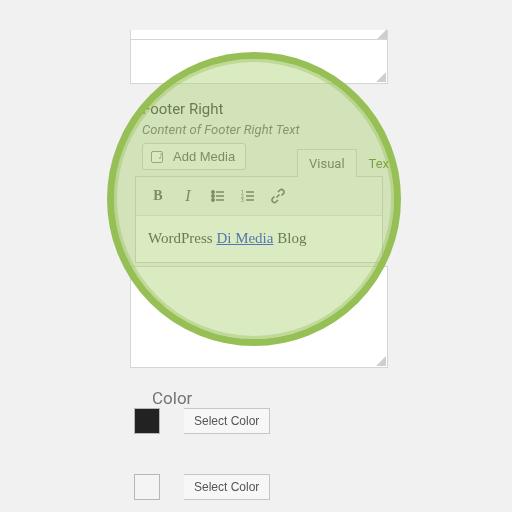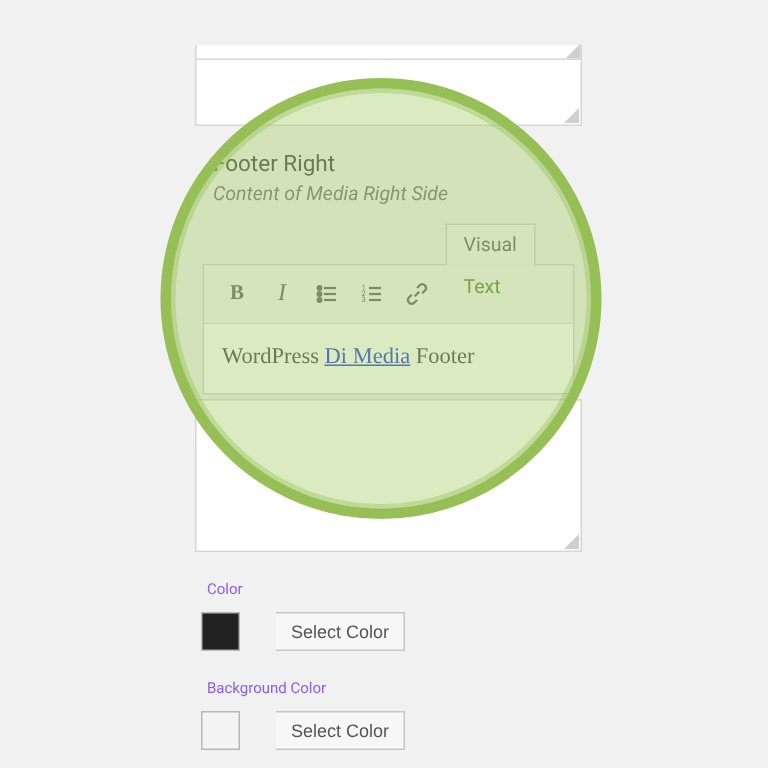--- a/index.html
+++ b/index.html
@@ -87,21 +87,20 @@
     content: "♪"; position: absolute; left: 7px; top: -1px;
     font-size: 11px; color: #888;
   }
 
   
   .tabs {
     position: absolute;
     left: 297px; top: 119px;
     display: flex;
     z-index: 41;
-    flex-direction: column;
   }
   .tab {
     font-size: 13px; color: #4d7c0f;
     padding: 6px 11px;
     border: 1px solid #d6d6d6;
     border-bottom: none;
     cursor: pointer;
     background: #f1f1f1;
   }
   .tab.active {
@@ -155,22 +154,22 @@
     background: #ffffff;
     border: 1px solid #d6d6d6;
   }
   .longbox .resize { position: absolute; right: 1px; bottom: 1px; width: 0; height: 0;
     border-style: solid; border-width: 0 0 10px 10px;
     border-color: transparent transparent #cfcfcf transparent; }
 
   
   .color-sec-title {
     position: absolute;
-    left: 138px;
-    font-size: 10px; color: #8b5cf6;
+    left: 152px;
+    font-size: 17px; color: #737373;
   }
   .color-row {
     position: absolute;
     left: 134px;
     display: flex;
     gap: 24px;
   }
   .swatch {
     width: 26px; height: 26px;
     border: 1px solid #b7b7b7;
@@ -192,22 +191,26 @@
 <div class="canvas">
 
 <div class="stub1">
       <div class="resize"></div>
     </div>
 <div class="stub2">
       <div class="resize"></div>
     </div>
 
 <div class="sec-title">Footer Right</div>
-<div class="sec-desc">Content of Media Right Side</div>
-
+<div class="sec-desc">Content of Footer Right Text</div>
+
+<button class="add-media">
+  <span class="media-icon"></span>
+  <span>Add Media</span>
+</button>
 
 <div class="tabs">
   <div class="tab active">Visual</div>
   <div class="tab">Text</div>
 </div>
 
 <div class="editor">
   <div class="toolbar">
     <div class="tbtn bold">B</div>
     <div class="tbtn italic">I</div>
@@ -233,35 +236,34 @@
     </div>
     <div class="tbtn">
       <svg viewBox="0 0 16 16">
         <path d="M6.5 9.5 L9.5 6.5"></path>
         <path d="M8 4 L10 2 a2.5 2.5 0 0 1 3.5 3.5 L11.5 7.5"></path>
         <path d="M8 12 L6 14 a2.5 2.5 0 0 1 -3.5 -3.5 L4.5 8.5"></path>
       </svg>
     </div>
   </div>
   <div class="editor-body">
-    <span>WordPress </span><a href="#">Di Media</a><span> Footer</span>
+    <span>WordPress </span><a href="#">Di Media</a><span> Blog</span>
   </div>
 </div>
 
 <div class="longbox">
       <div class="resize"></div>
     </div>
 
 <div class="color-sec-title" style="top:358px">Color</div>
 <div class="color-row" style="top:378px">
   <div class="swatch dark" title="#222222"></div>
   <button class="color-btn">Select Color</button>
 </div>
 
-<div class="color-sec-title" style="top:424px">Background Color</div>
 <div class="color-row" style="top:444px">
   <div class="swatch light" title="#f4f4f4"></div>
   <button class="color-btn">Select Color</button>
 </div>
 
 <div class="circle"></div>
 
 </div>
 
 </body></html>

